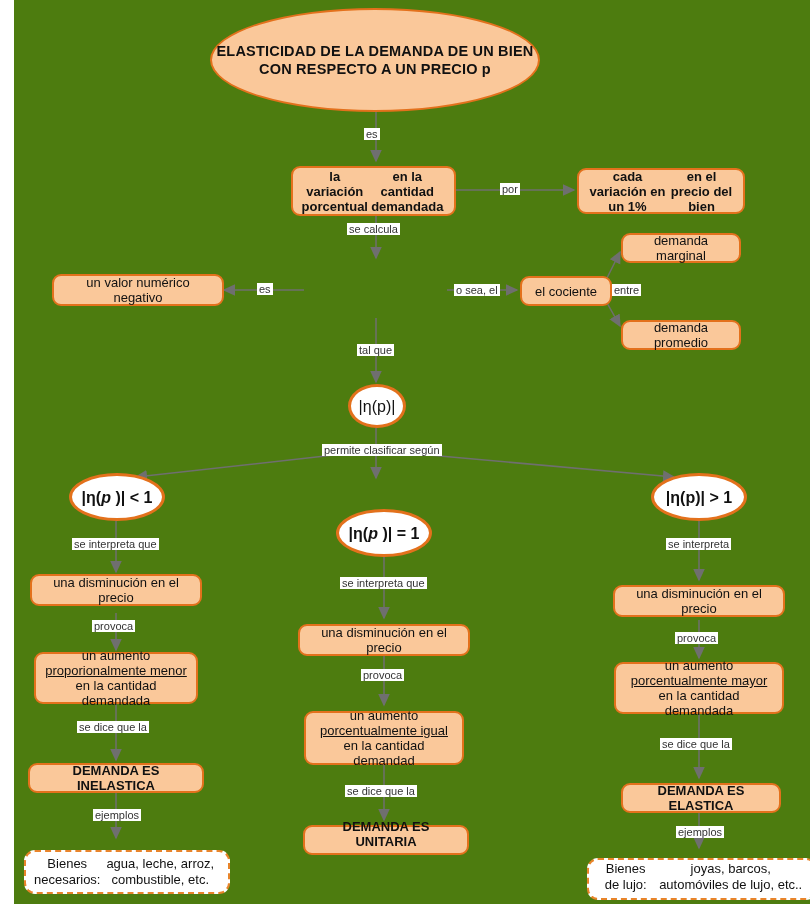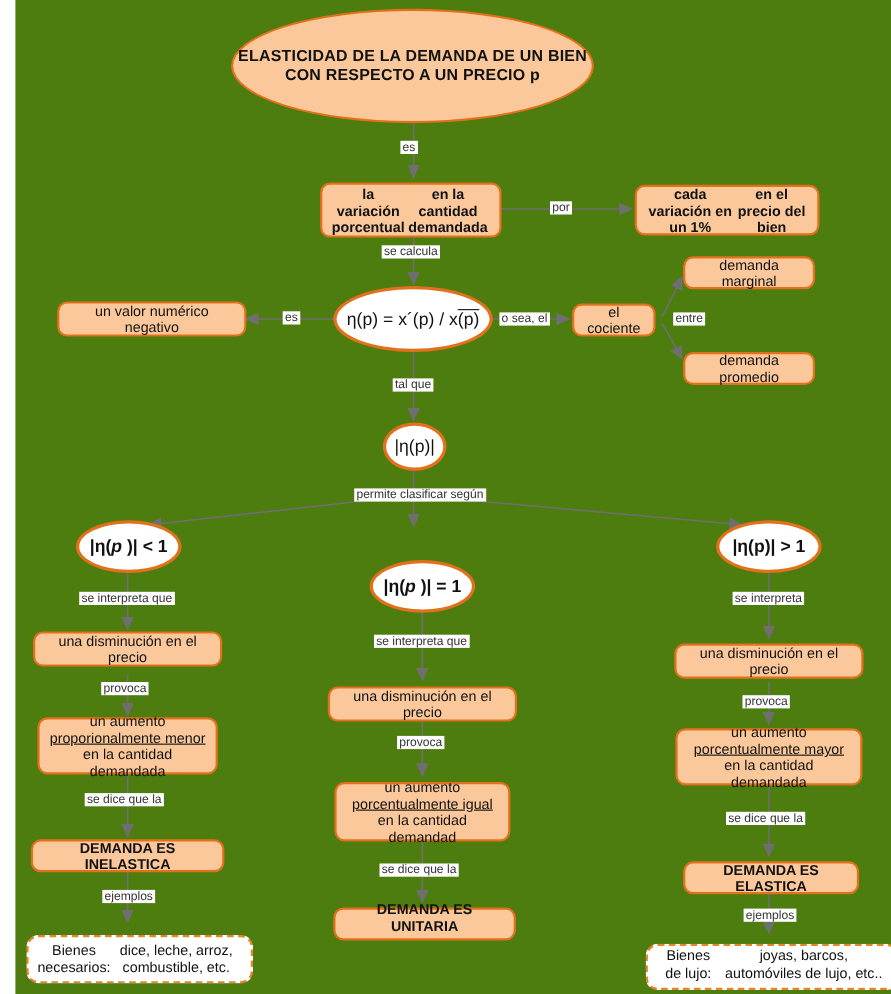--- a/index.html
+++ b/index.html
@@ -90,31 +90,26 @@
   <div class="node box bold" style="left:277px;top:166px;width:165px;height:50px;">
     <span>la variación porcentual</span>
     <span>en la cantidad demandada</span>
   </div>
 
   <div class="node box bold" style="left:563px;top:168px;width:168px;height:46px;">
     <span>cada variación en un 1%</span>
     <span>en el precio del bien</span>
   </div>
 
-  <div class="node ell math" style="left:289px;top:260px;width:145px;height:60px;">
-    <span>
-      <span>η(p) = x´(p) /  x</span><span class="ovl">(p)</span>
-    </span>
-  </div>
 
   <div class="node box" style="left:38px;top:274px;width:172px;height:32px;">
     <span>un valor numérico  negativo</span>
   </div>
 
-  <div class="node box" style="left:506px;top:276px;width:76px;height:30px;">
+  <div class="node box" style="left:506px;top:276px;width:92px;height:30px;">
     <span>el cociente</span>
   </div>
 
   <div class="node box" style="left:607px;top:233px;width:120px;height:30px;">
     <span>demanda marginal</span>
   </div>
 
   <div class="node box" style="left:607px;top:320px;width:120px;height:30px;">
     <span>demanda promedio</span>
   </div>
@@ -144,21 +139,21 @@
     <span class="u">proporionalmente menor</span>
     <span>en la cantidad demandada</span>
   </div>
 
   <div class="node box bold" style="left:14px;top:763px;width:176px;height:30px;">
     <span>DEMANDA ES INELASTICA</span>
   </div>
 
   <div class="node dash" style="left:10px;top:850px;width:206px;height:44px;">
     <span>Bienes necesarios:</span>
-    <span>dice, leche, arroz, combustible, etc.</span>
+    <span>agua, leche, arroz, combustible, etc.</span>
   </div>
 
   <div class="node box" style="left:284px;top:624px;width:172px;height:32px;">
     <span>una disminución en el precio</span>
   </div>
 
   <div class="node box" style="left:290px;top:711px;width:160px;height:54px;flex-direction:column;">
     <span>un aumento</span>
     <span class="u">porcentualmente igual</span>
     <span>en la cantidad demandad</span>

